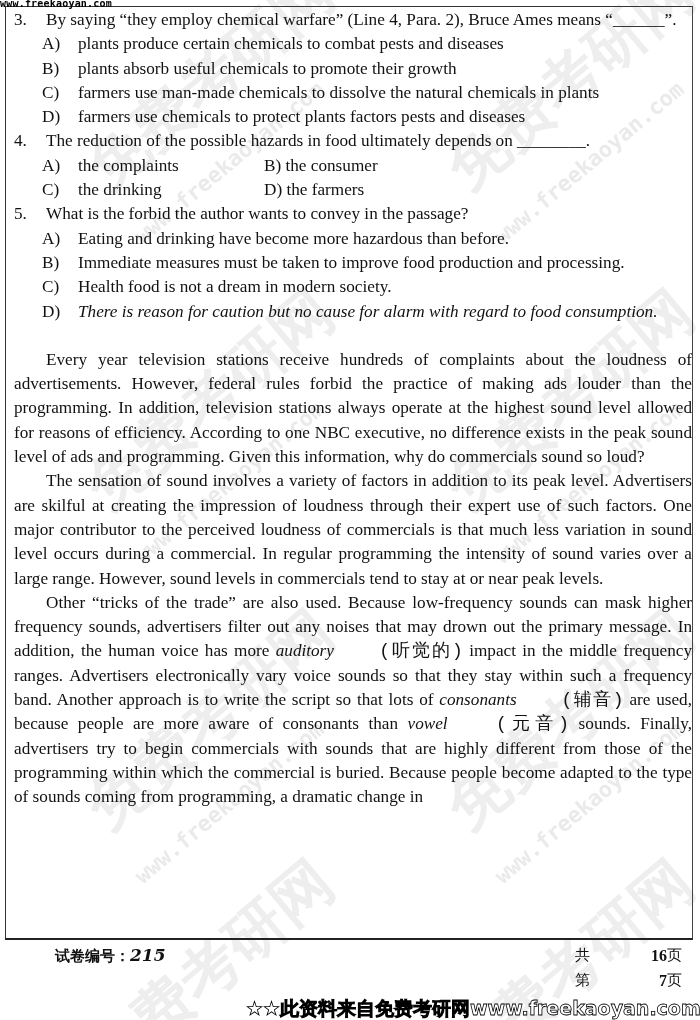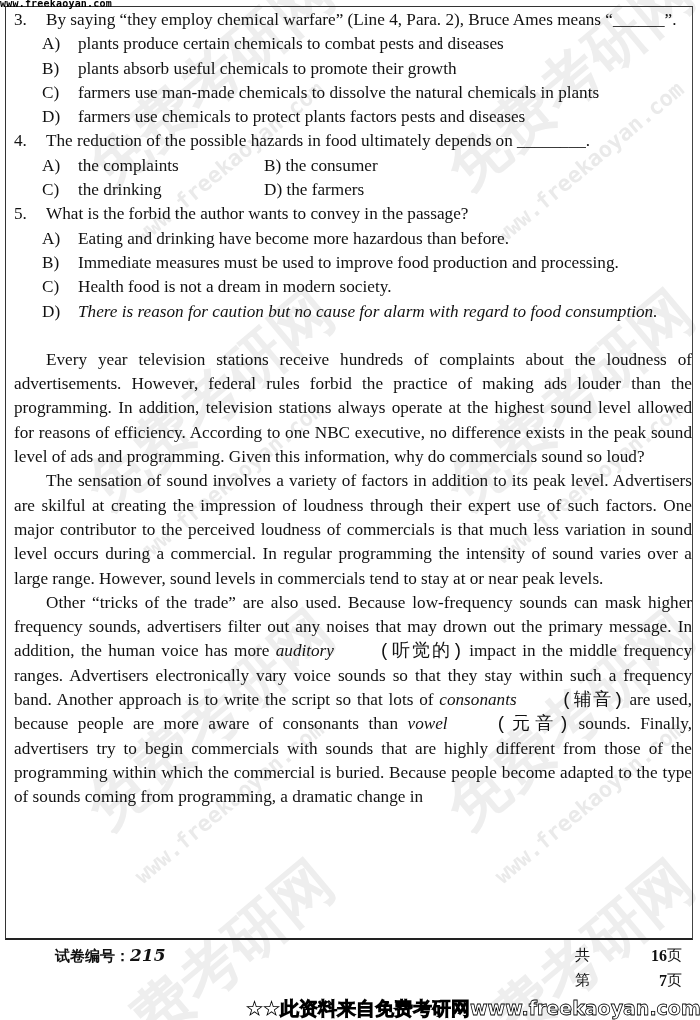--- a/index.html
+++ b/index.html
@@ -145,21 +145,21 @@
     <div class="q">
       <span class="num">5.</span>
       <span class="text">What is the forbid the author wants to convey in the passage?</span>
     </div>
     <div class="opt">
       <span class="letter">A)</span>
       <span class="text">Eating and drinking have become more hazardous than before.</span>
     </div>
     <div class="opt">
       <span class="letter">B)</span>
-      <span class="text">Immediate measures must be used to improve food production and processing.</span>
+      <span class="text">Immediate measures must be taken to improve food production and processing.</span>
     </div>
     <div class="opt">
       <span class="letter">C)</span>
       <span class="text">Health food is not a dream in modern society.</span>
     </div>
     <div class="opt justify">
       <span class="letter">D)</span>
       <span class="text">There is reason for caution but no cause for alarm with regard to food consumption.</span>
     </div>
   </div>

